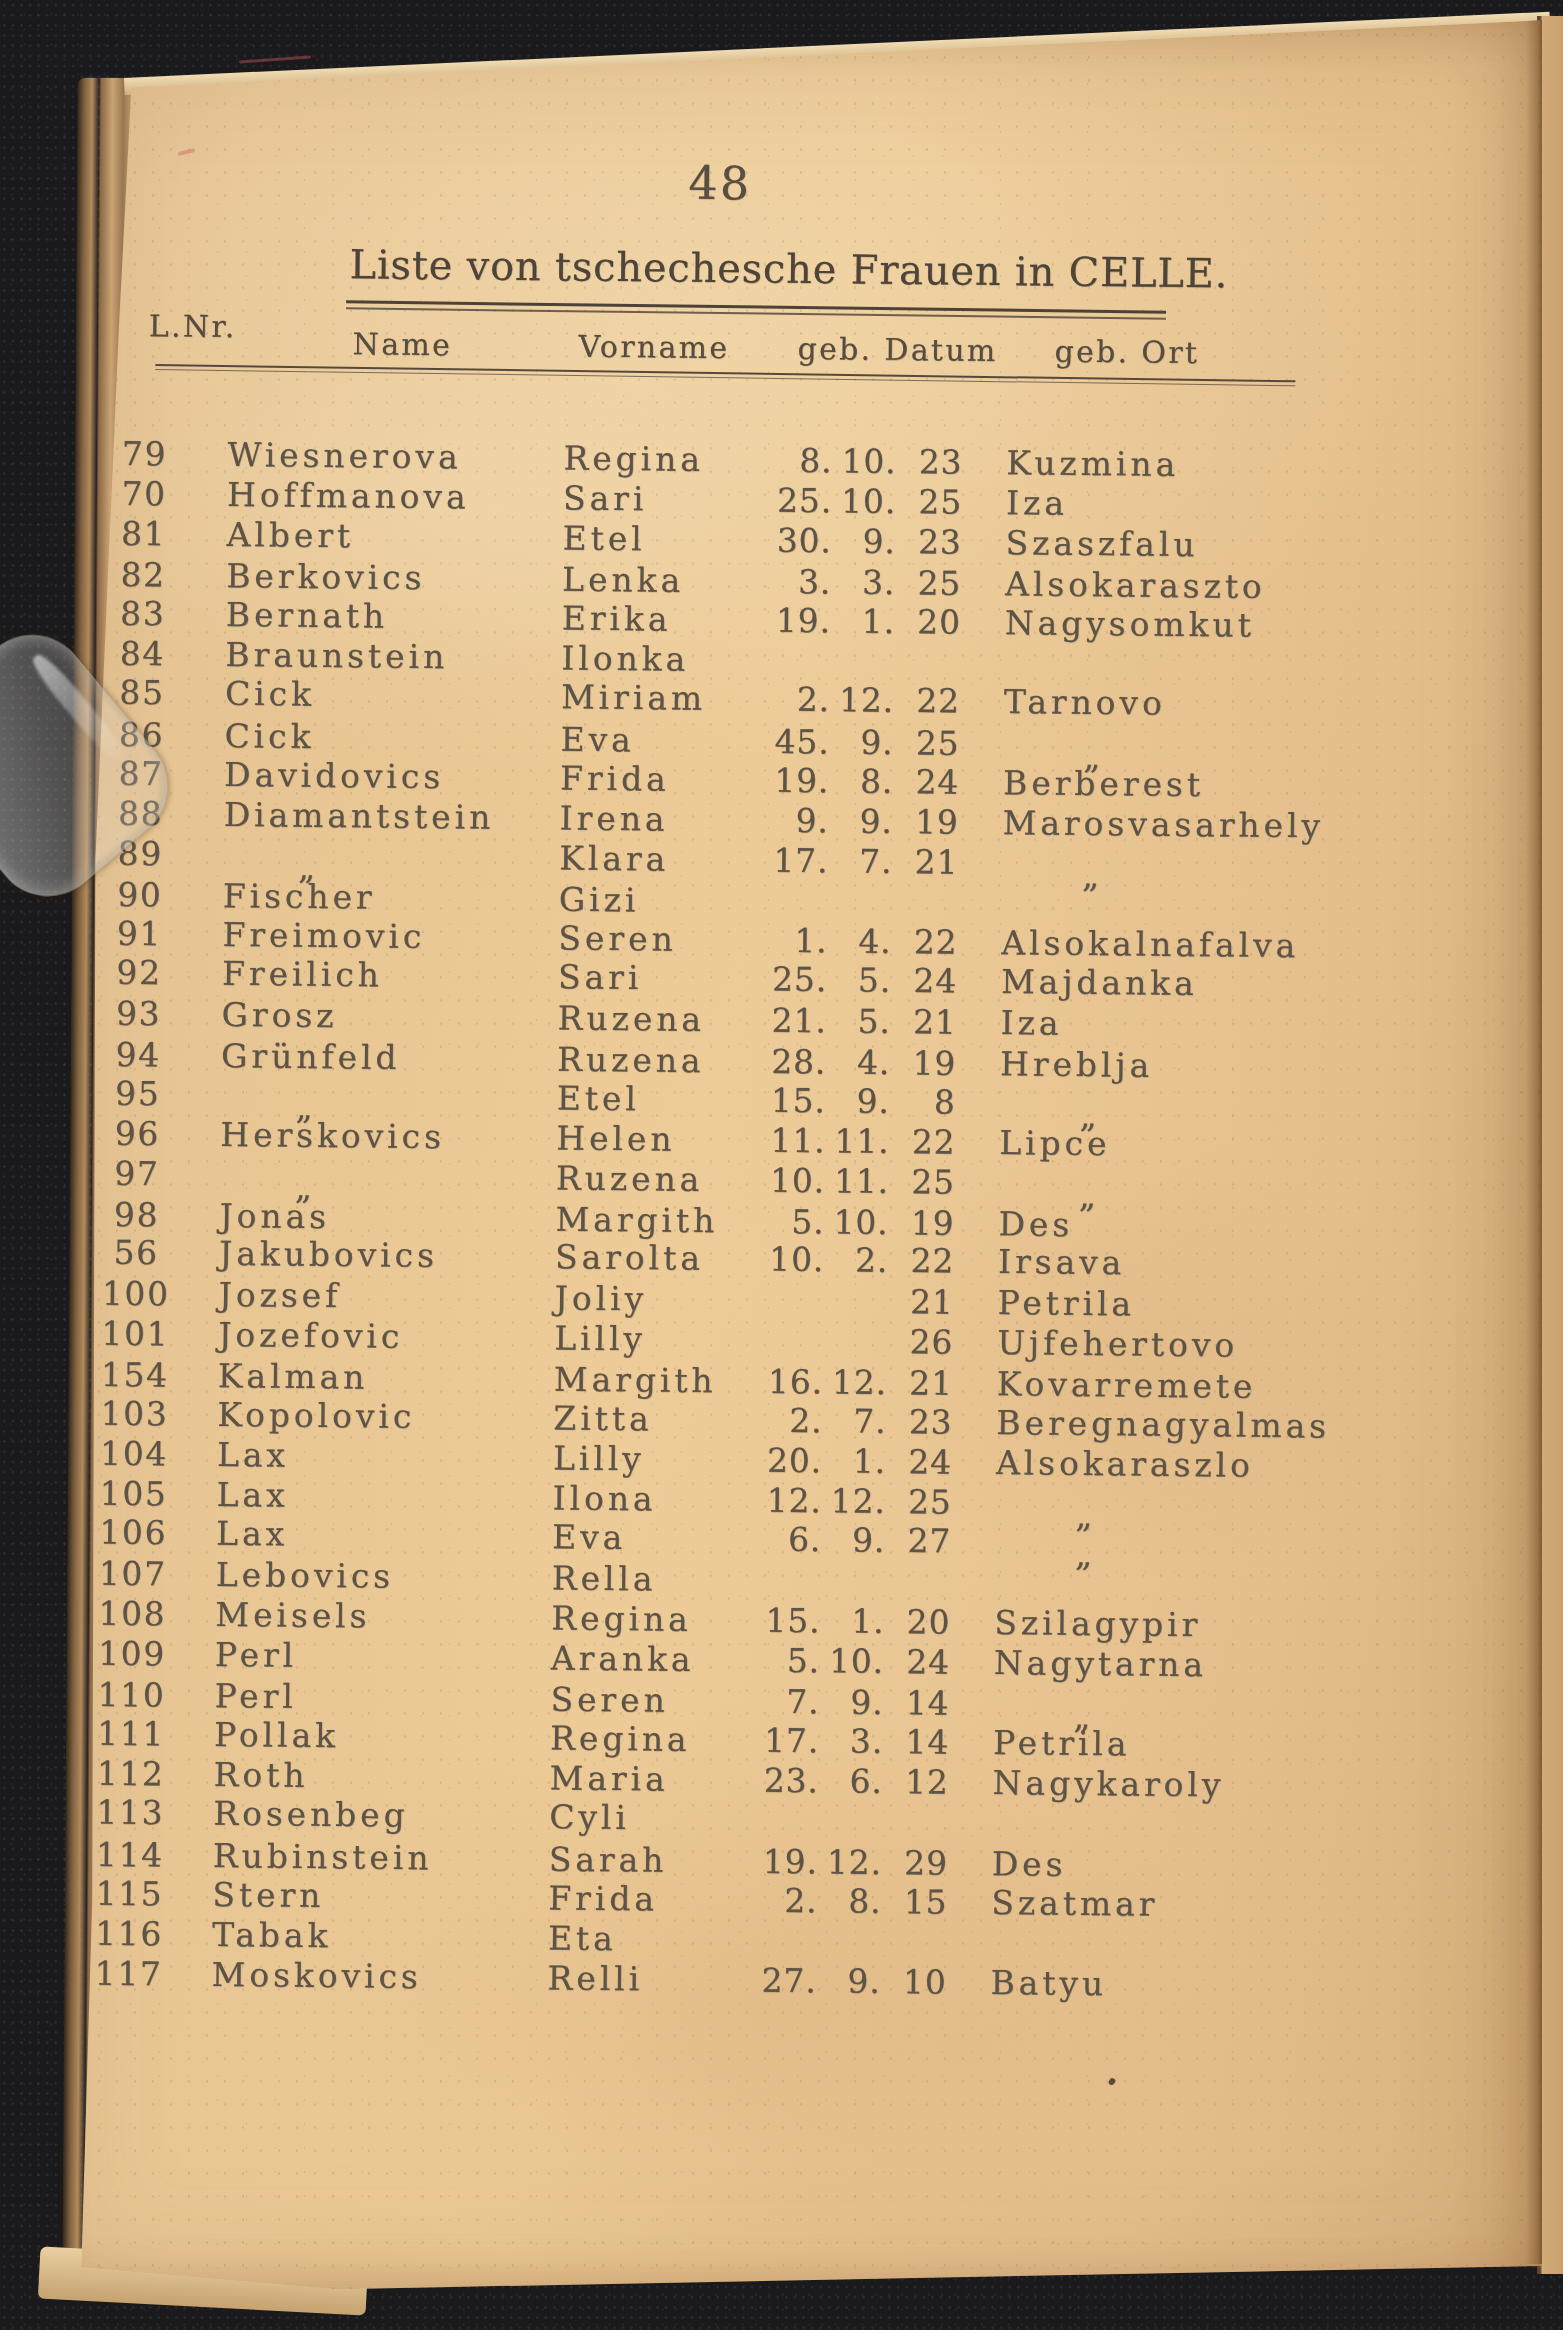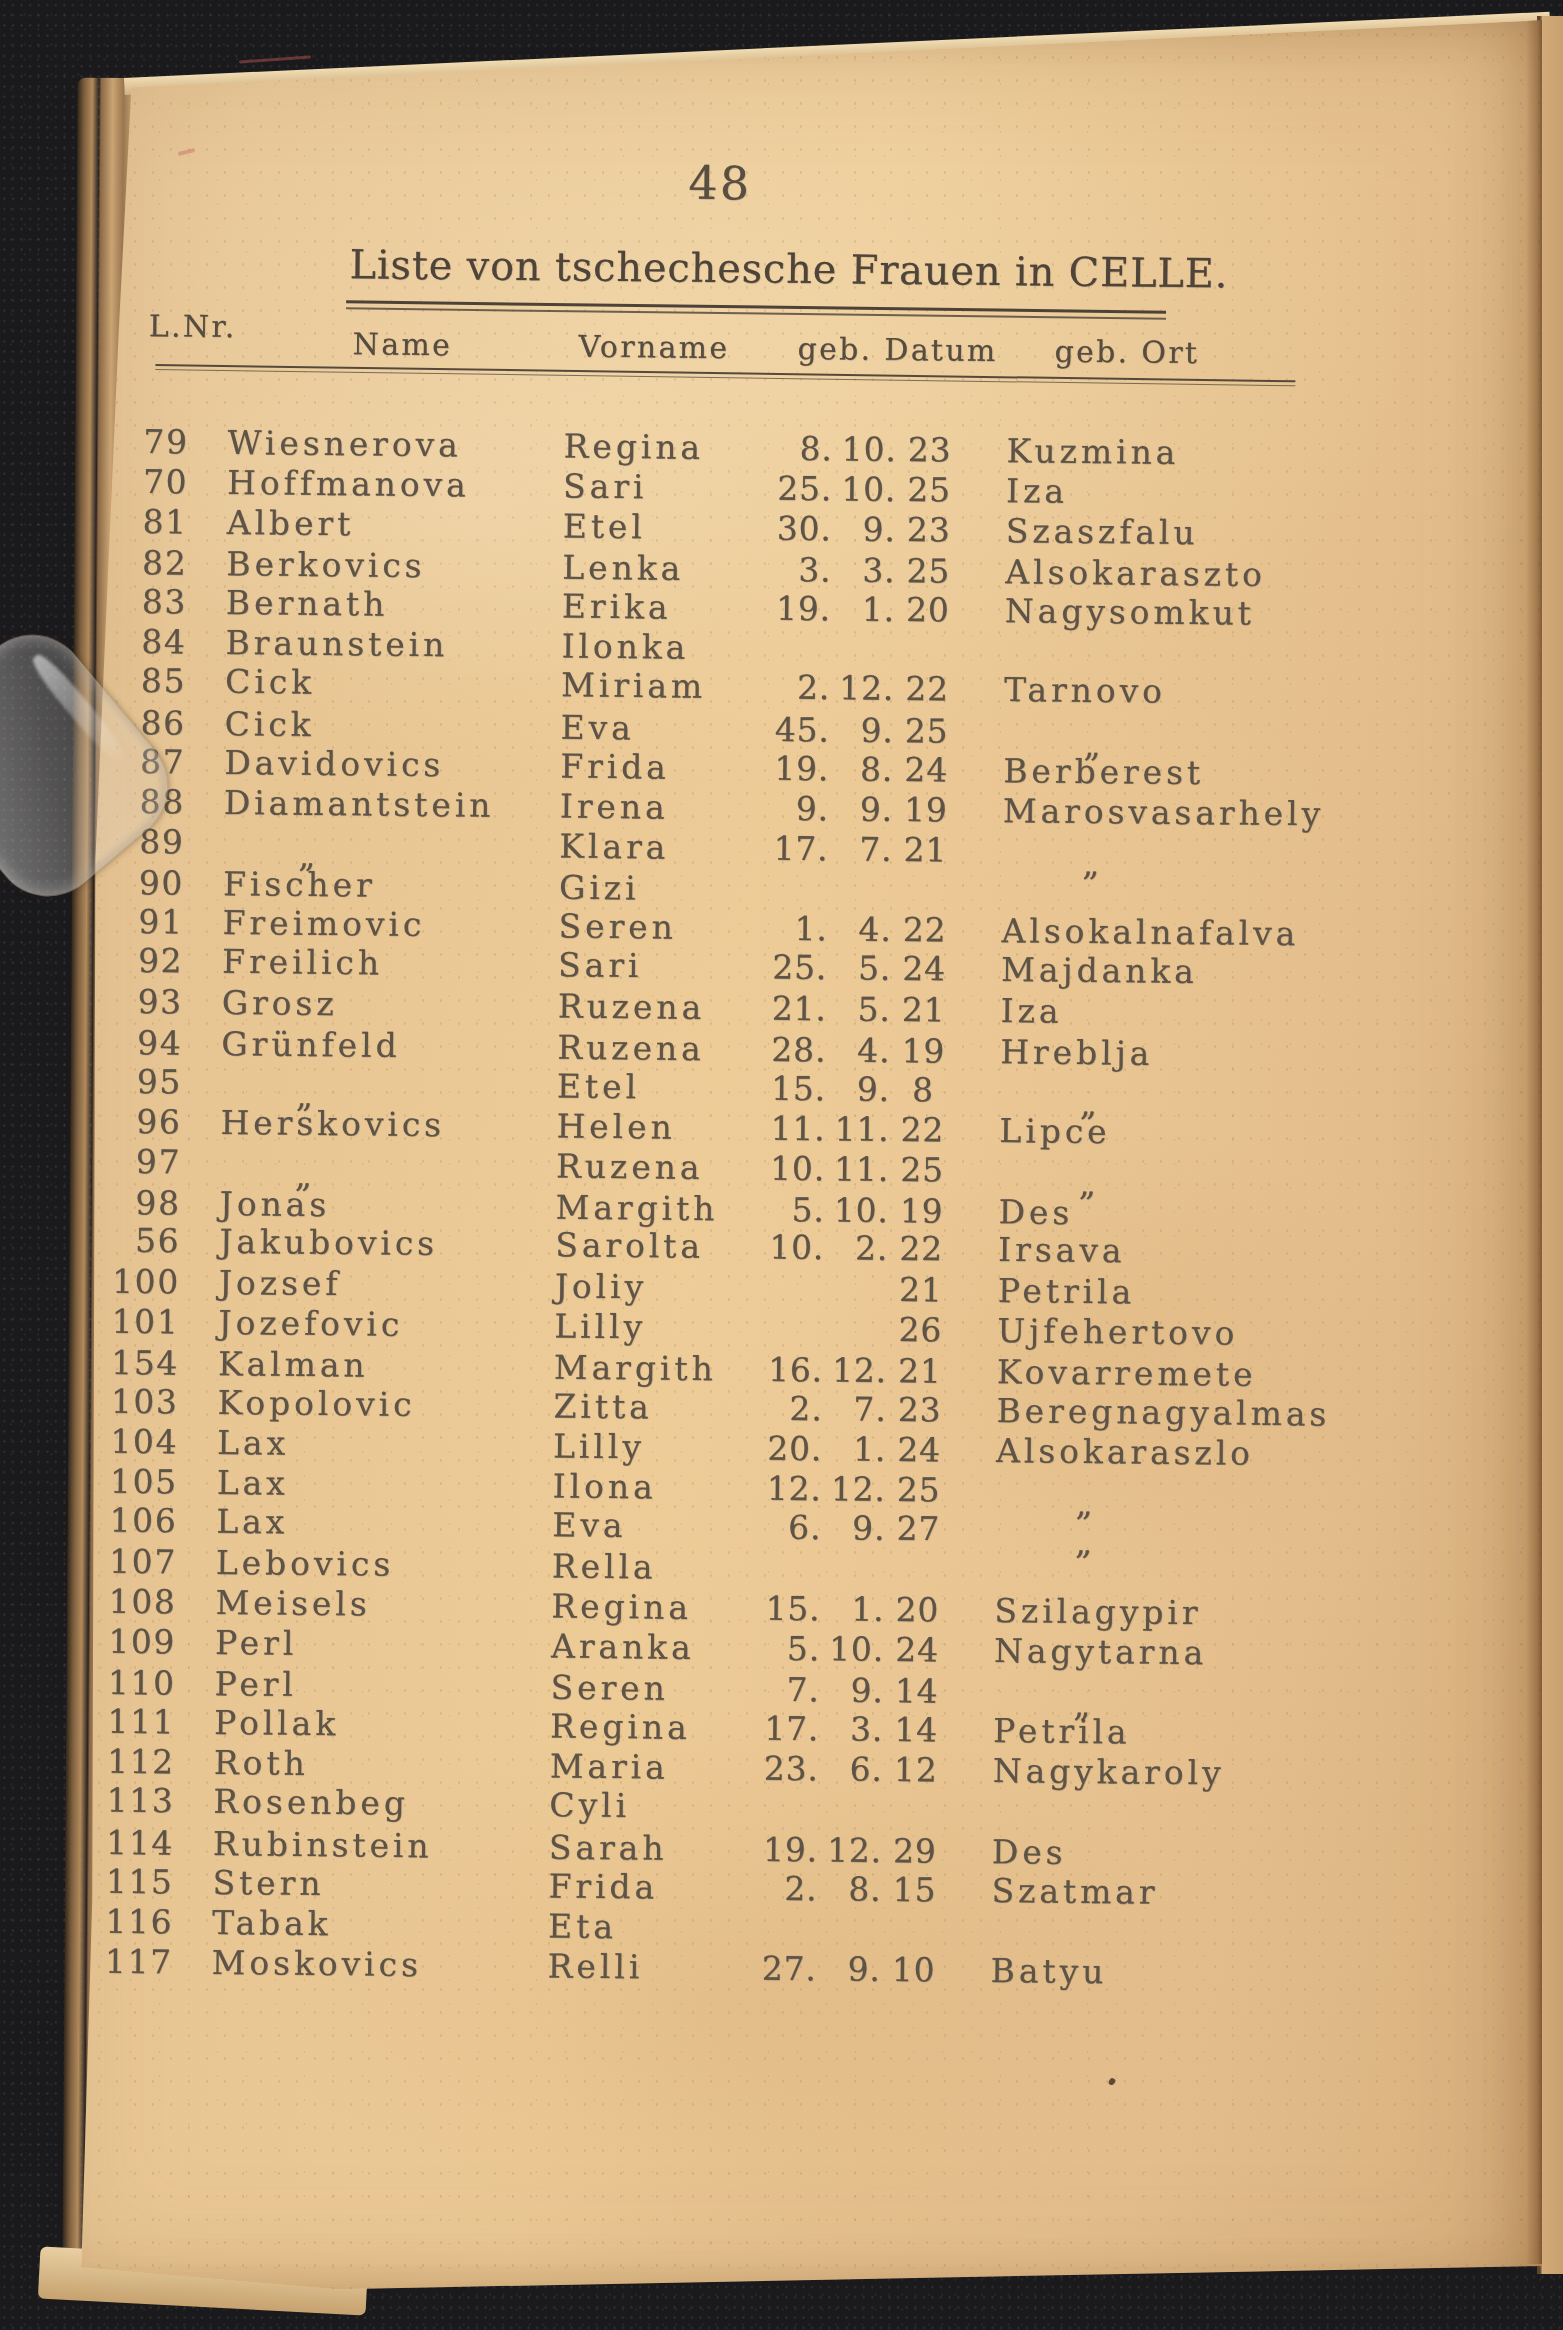--- a/index.html
+++ b/index.html
@@ -132,26 +132,26 @@
   .header-rule{
     position:absolute; left:156px; top:366px; width:1140px; height:5.5px;
     border-top:2.3px solid #55493c; border-bottom:1.6px solid rgba(85,73,60,0.75);
     box-sizing:border-box; transform:rotate(0.22deg);
   }
   .table-body{
     position:absolute; left:102px; top:422px; width:1361px;
     font-size:33px; letter-spacing:3.9px;
   }
   .row{display:flex; height:40px; align-items:baseline; line-height:40px; white-space:nowrap;}
-  .c-lnr{width:88px; text-align:right; letter-spacing:1.6px; flex:none;}
+  .c-lnr{width:88px; text-align:center; letter-spacing:1.6px; flex:none;margin-top:12px;}
   .c-name{width:336px; margin-left:39px; flex:none;}
   .c-vorname{width:197px; flex:none;}
   .c-d{width:72px; text-align:right; letter-spacing:0.8px; flex:none;}
   .c-m{width:64px; text-align:right; letter-spacing:0.8px; flex:none;}
-  .c-y{width:66px; text-align:center; letter-spacing:0.8px; flex:none;}
+  .c-y{width:66px; text-align:right; letter-spacing:0.8px; flex:none;}
   .c-ort{margin-left:44px; flex:none;}
   
   .c-name.ditto, .c-ort.ditto{position:relative; top:11.7px;}
   .c-name.ditto{text-indent:75px;}
   .c-ort.ditto{text-indent:80px;}
   
   .row:nth-child(4n){transform:translateY(1.2px);}
   .row:nth-child(7n){transform:translateY(-1.2px);}
 </style>
 </head>

